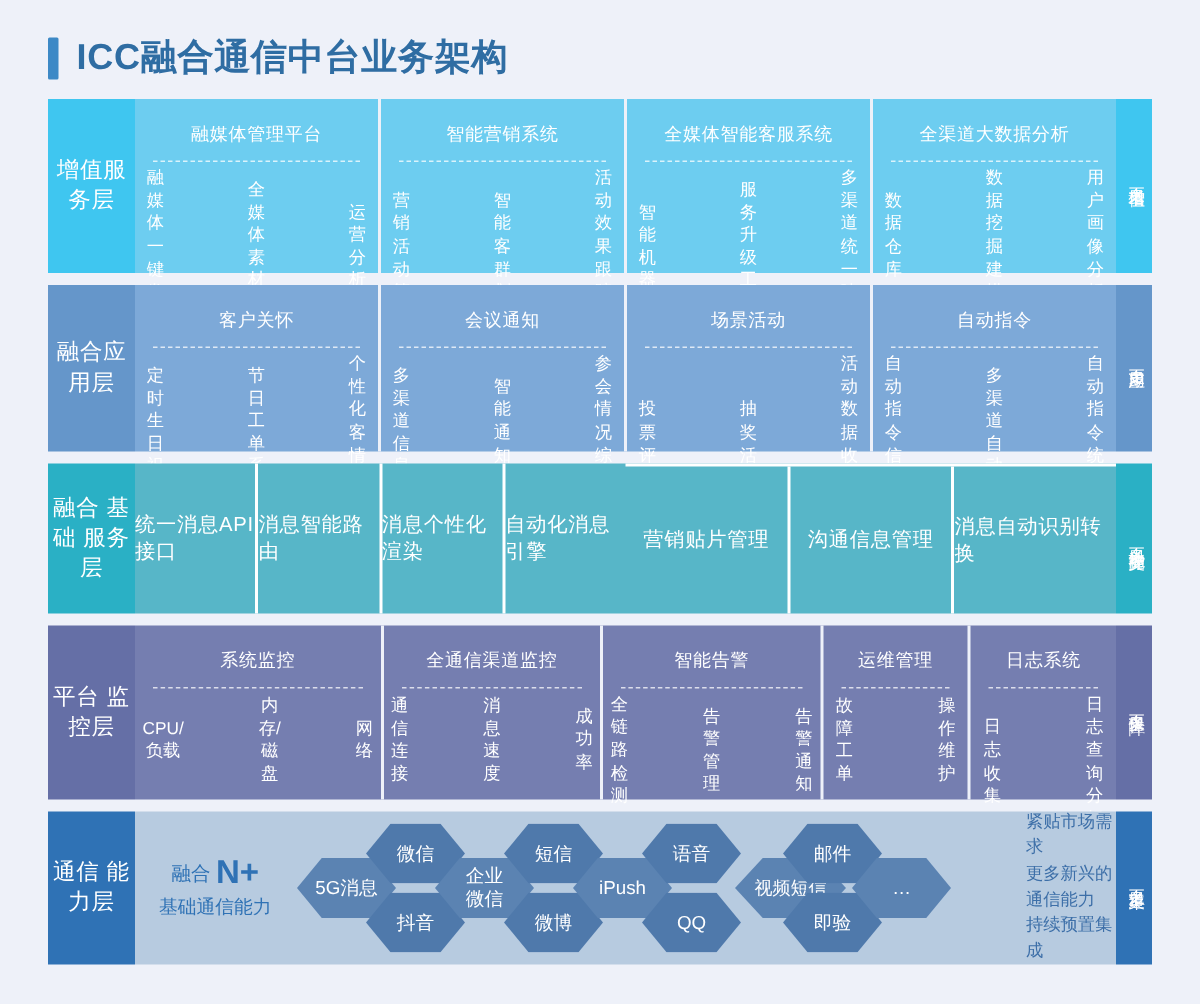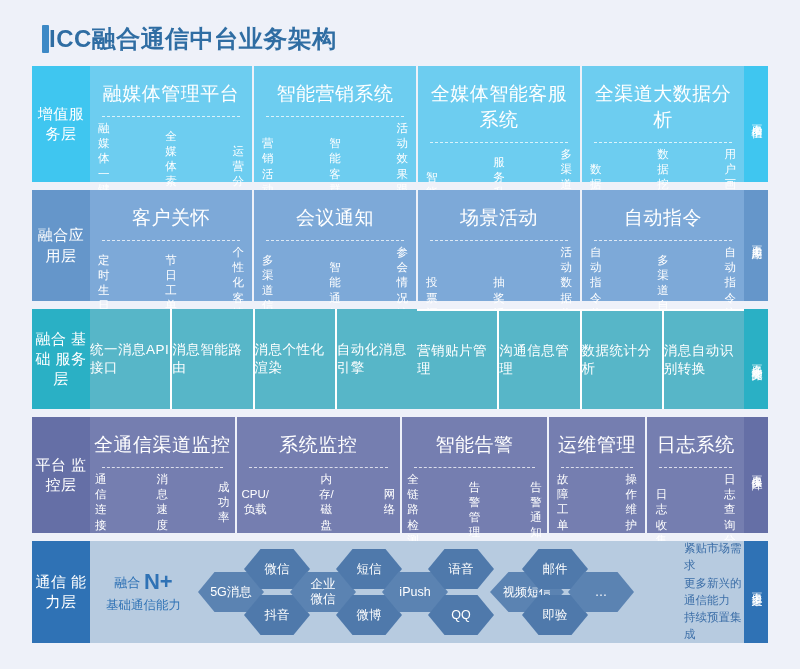--- a/index.html
+++ b/index.html
@@ -6,22 +6,22 @@
   html, body {
     width: 800px; height: 669px;
     background: #eef1f9;
     font-family: "Liberation Sans", "DejaVu Sans", sans-serif;
     overflow: hidden;
   }
   .page { position: relative; width: 800px; height: 669px; }
 
   
   .title-wrap {
-    position: absolute; left: 42px; top: 25px;
-    display: flex; align-items: center; 
+    position: absolute; left: 32px; top: 25px;
+    display: flex; align-items: center; gap: 12px;
   }
   .title-bar {
     width: 7px; height: 28px; background: #3d89c6; border-radius: 1px;
   }
   .title-text {
     font-size: 24px; font-weight: bold; color: #2f6da3;
     letter-spacing: 0.5px; line-height: 1;
   }
 
   
@@ -47,21 +47,21 @@
   }
 
   
   .cards { flex: 1 1 auto; display: flex; align-items: stretch; }
   .card {
     flex: 1 1 0; display: flex; flex-direction: column;
     padding: 9px 4px 8px;
   }
   .card + .card { border-left: 2px solid #eef1f9; }
   .card-title {
-    color: #fff; font-size: 19px; text-align: center;
+    color: #fff; font-size: 12px; text-align: center;
     padding: 6px 0 9px; letter-spacing: 0.5px;
   }
   .card-sep { border-top: 1px dashed rgba(255,255,255,.75); margin: 0 8px; }
   .card-subs {
     flex: 1 1 auto; display: flex; align-items: center;
     justify-content: space-around; padding-top: 4px; gap: 48px;
   }
   .sub {
     flex: 1 1 0; text-align: center; color: #fff;
     font-size: 11.5px; line-height: 1.32; white-space: pre-line;
@@ -270,53 +270,52 @@
       <div class="grid3">
         <div class="grid3-row">
           <div class="grid3-cell">统一消息API接口</div>
           <div class="grid3-cell">消息智能路由</div>
           <div class="grid3-cell">消息个性化渲染</div>
           <div class="grid3-cell">自动化消息引擎</div>
         </div>
         <div class="grid3-row">
           <div class="grid3-cell">营销贴片管理</div>
           <div class="grid3-cell">沟通信息管理</div>
-          <div class="grid3-cell">数据统计分析</div>
           <div class="grid3-cell">消息自动识别转换</div>
         </div>
       </div>
       <div class="more-col">更多功能支撑</div>
     </div>
   </div>
 
   <div class="layer" id="layer4">
     <div class="layer-label">平台
 监控层</div>
     <div class="layer-body">
       <div class="cards">
+        <div class="card">
+          <div class="card-title">系统监控</div>
+          <div class="card-sep"></div>
+          <div class="card-subs">
+            <div class="sub">CPU/
+负载</div>
+            <div class="sub">内存/
+磁盘</div>
+            <div class="sub">网络</div>
+          </div>
+        </div>
         <div class="card">
           <div class="card-title">全通信渠道监控</div>
           <div class="card-sep"></div>
           <div class="card-subs">
             <div class="sub">通信
 连接</div>
             <div class="sub">消息
 速度</div>
             <div class="sub">成功率</div>
-          </div>
-        </div>
-        <div class="card">
-          <div class="card-title">系统监控</div>
-          <div class="card-sep"></div>
-          <div class="card-subs">
-            <div class="sub">CPU/
-负载</div>
-            <div class="sub">内存/
-磁盘</div>
-            <div class="sub">网络</div>
           </div>
         </div>
         <div class="card">
           <div class="card-title">智能告警</div>
           <div class="card-sep"></div>
           <div class="card-subs">
             <div class="sub">全链路
 检测</div>
             <div class="sub">告警
 管理</div>

